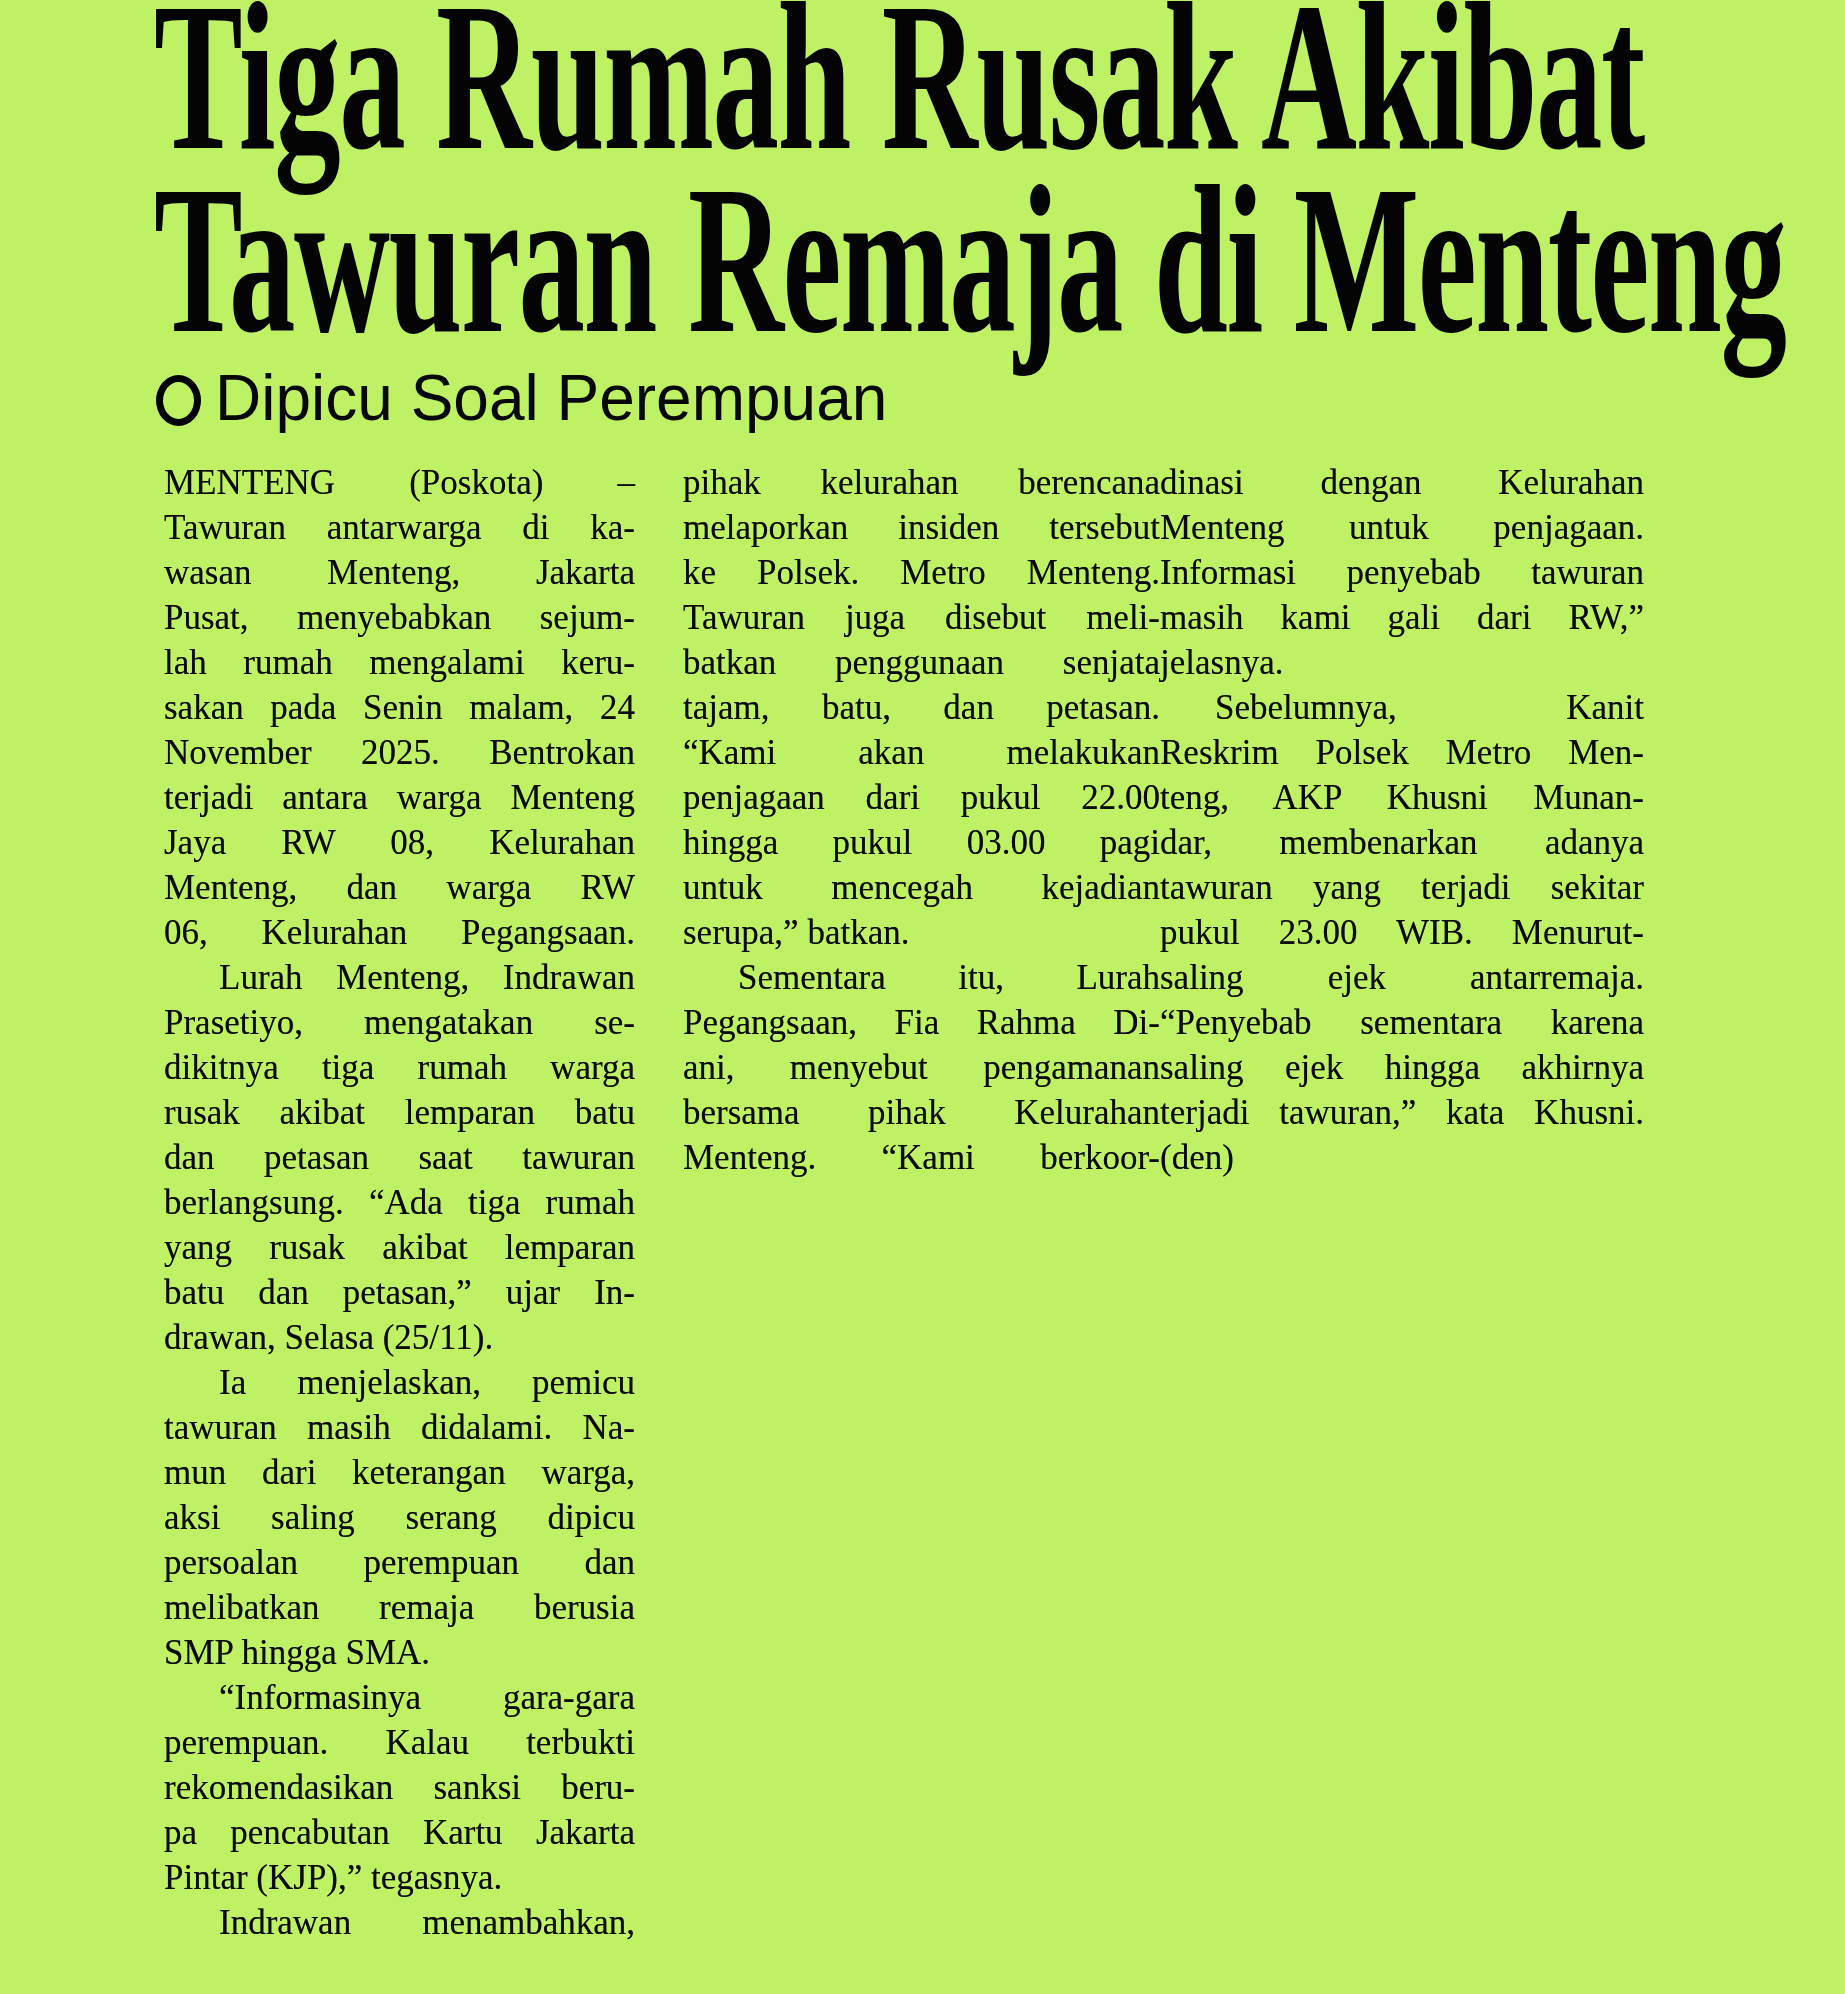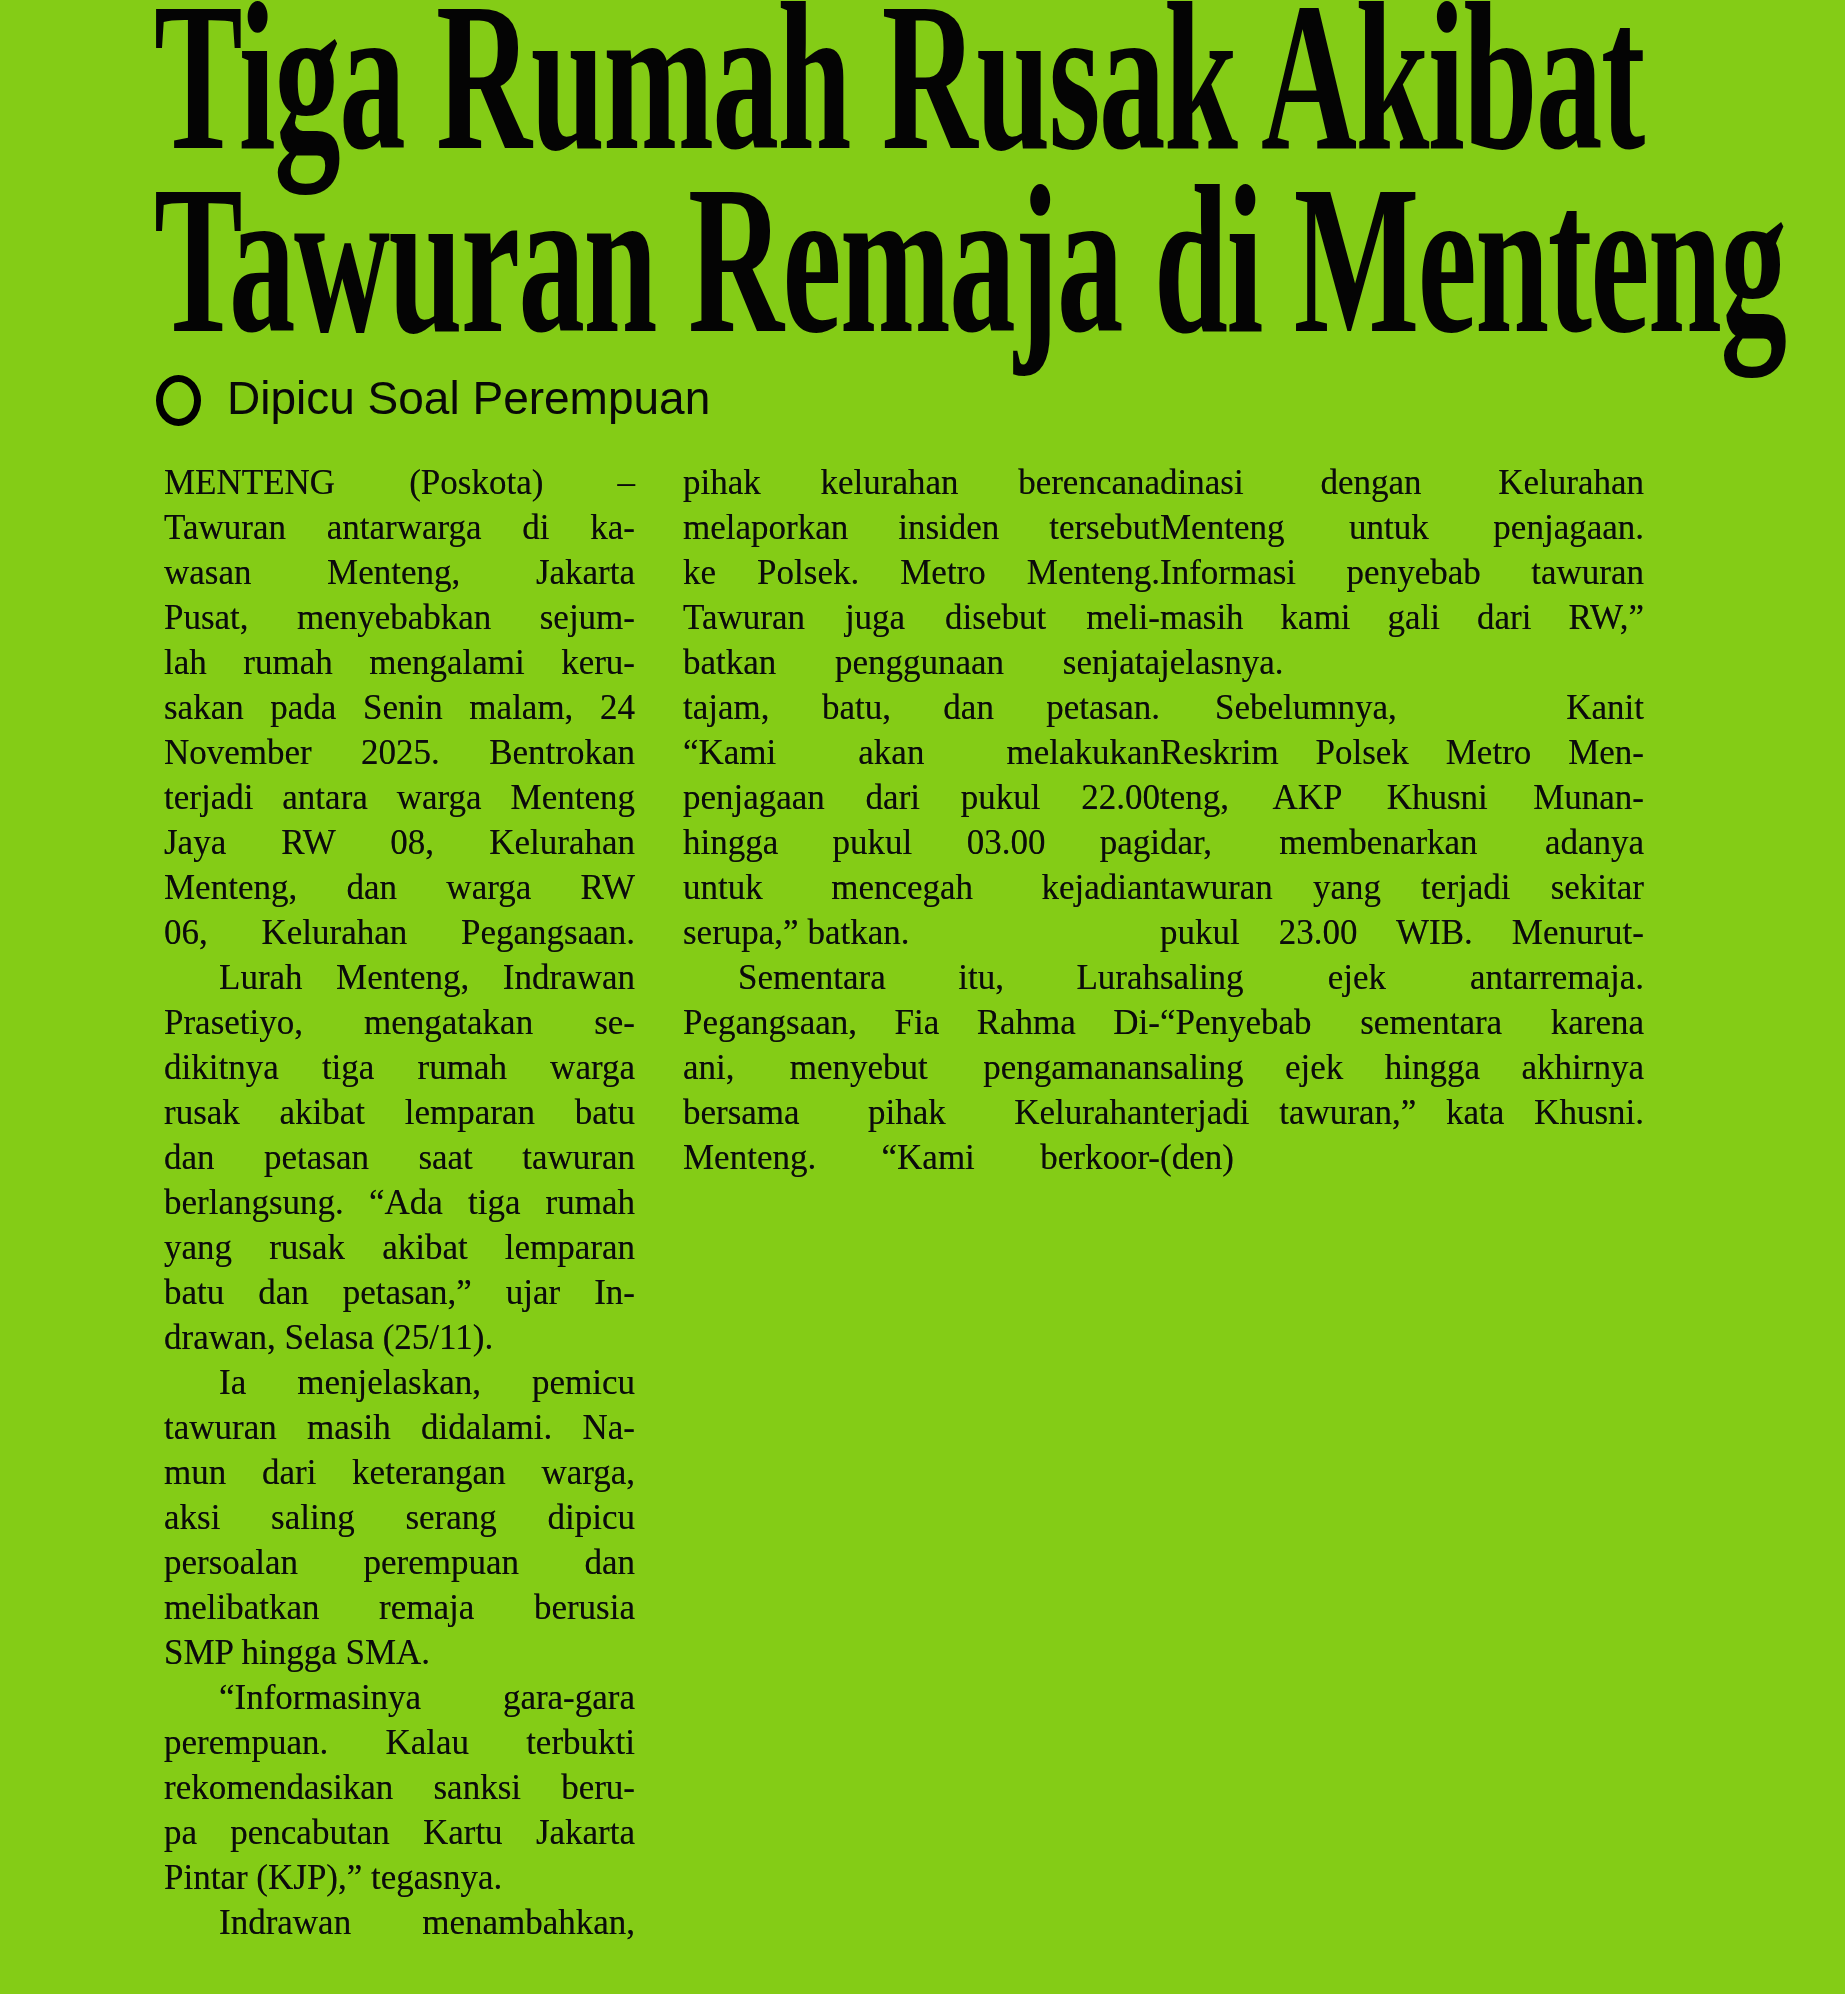--- a/index.html
+++ b/index.html
@@ -1,37 +1,37 @@
 <!DOCTYPE html>
 <html style="font-size:12.3px"><head>
 <meta charset="utf-8">
 <style>
   html,body { margin:0; padding:0; background:#e9e9e7; }
   .page {
     position:relative; width:1845px; height:1995px;
-    background:#84cc16; overflow:hidden;
+    background:#bef264; overflow:hidden;
     color:#0a0a0a;
   }
   
   .headline {
     position:absolute; left:154px; top:-14px; margin:0;
     font-family:"Liberation Serif","DejaVu Serif",serif;
     font-weight:700; font-size:211px; line-height:183px;
     color:#040404;
   }
   .hl {
     transform:scaleX(0.63); transform-origin:left;
     white-space:nowrap; letter-spacing:-2.3px;
   }
   
   .subhead {
     position:absolute; left:156px; top:360px;
-    display:flex; align-items:center; gap:26px;
+    display:flex; align-items:center; gap:14px;
     font-family:"Liberation Sans","DejaVu Sans",sans-serif;
-    font-size:46px; line-height:77px; color:#080808;
+    font-size:64px; line-height:77px; color:#080808;
     white-space:nowrap;
   }
   .bullet {
     flex:none; width:45px; height:51px; box-sizing:border-box;
     border:7.7px solid #000; border-radius:50%;
     margin-top:3.1px; background:transparent;
   }
   
   .columns { position:absolute; left:164px; top:460px; display:flex; }
   .col { flex:none; }

